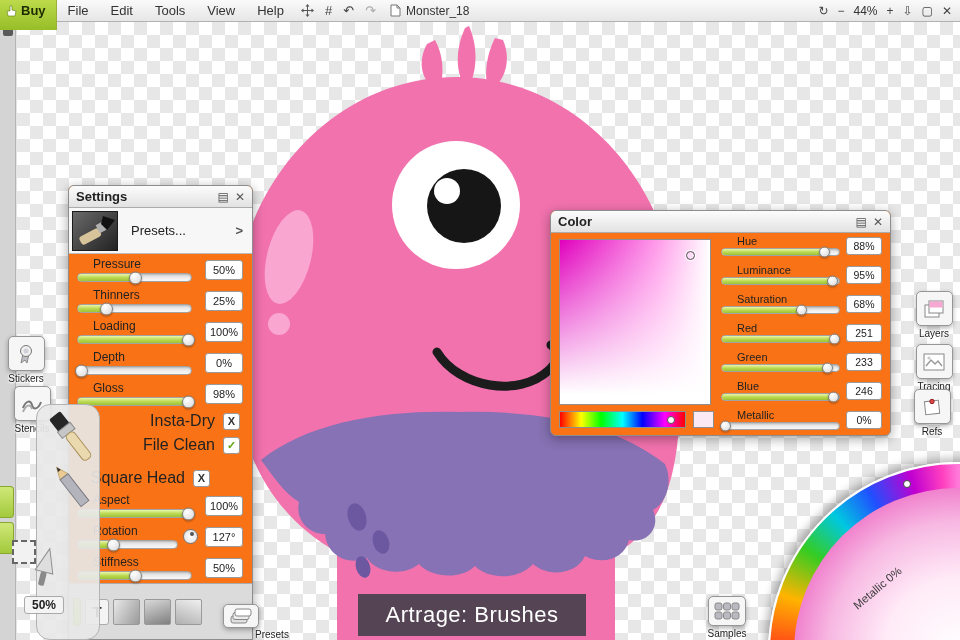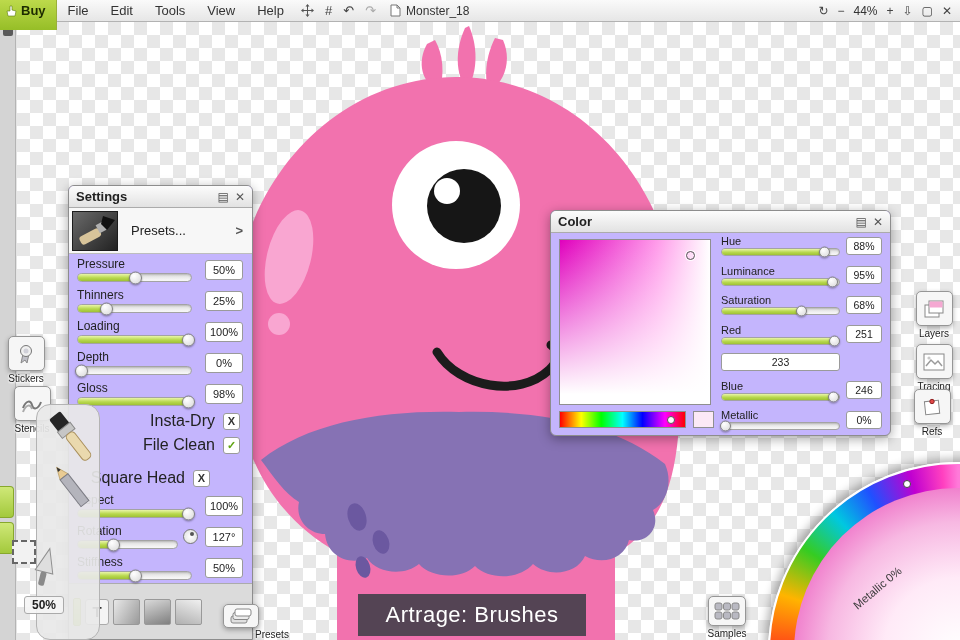--- a/index.html
+++ b/index.html
@@ -27,39 +27,39 @@
   
   .canvas { position:absolute; left:17px; top:22px; width:943px; height:618px; z-index:1;
     background-color:#fff;
     background-image:
       linear-gradient(45deg,#e7e7e7 25%,transparent 25%,transparent 75%,#e7e7e7 75%),
       linear-gradient(45deg,#e7e7e7 25%,transparent 25%,transparent 75%,#e7e7e7 75%);
     background-size:26px 26px; background-position:0 0,13px 13px; }
   .canvas svg { position:absolute; left:0; top:0; }
 
   
-  .panel { position:absolute; background:#c4b5fd; border:1px solid #8d8d8d; border-radius:6px;
+  .panel { position:absolute; background:#f97316; border:1px solid #8d8d8d; border-radius:6px;
     box-shadow:0 3px 12px rgba(0,0,0,.35); z-index:20;justify-content:center; }
   .phead { height:22px; display:flex; align-items:center; gap:6px; padding:0 7px;
     background:linear-gradient(#fcfcfc,#e2e2e2); border-bottom:1px solid #ababab; border-radius:5px 5px 0 0; }
   .ptitle { font-weight:bold; font-size:13px; color:#222; }
   .phead .sp { flex:1; }
   .picon { font-size:12px; color:#555; cursor:pointer; }
   .pclose { font-size:12px; color:#555; cursor:pointer; }
 
   
   .settings { left:68px; top:185px; width:185px; height:455px; border-radius:6px 6px 0 0; display:flex; flex-direction:column; }
   .presets-row { height:46px; background:#f7f7f7; border-bottom:1px solid #bdbdbd; display:flex; align-items:center; cursor:pointer; }
   .brush-thumb { width:46px; height:40px; margin:3px; background:linear-gradient(135deg,#6a6a6a,#222); border:1px solid #1c1c1c; flex:none; }
   .presets-label { flex:1; padding-left:10px; font-size:13px; color:#222; }
   .chev { padding-right:9px; font-weight:bold; color:#555; }
 
   .srow { display:grid; grid-template-columns:1fr 38px; column-gap:13px; align-items:center; padding:3px 9px 3px 8px; }
   .srow.with-dial { grid-template-columns:1fr 17px 38px; column-gap:5px; }
-  .slbl { font-size:12px; color:#222; margin-bottom:2px; }
+  .slbl { font-size:12px; color:#222; margin-bottom:2px;margin-left:16px; }
   .track { position:relative; height:9px; border:1px solid #a3a3a3; border-radius:5px;
     background:linear-gradient(#dcdcdc,#fafafa); box-shadow:inset 0 1px 2px rgba(0,0,0,.18); cursor:pointer; }
   .fill { position:absolute; left:0; top:0; bottom:0; border-radius:4px;
     background:linear-gradient(#e9f5a8,#b8d84e 55%,#9fc235); }
   .knob { position:absolute; top:50%; transform:translateY(-50%); width:13px; height:13px; border-radius:50%;
     background:radial-gradient(circle at 35% 30%,#fff,#d8d8d8); border:1px solid #808080; box-shadow:0 1px 2px rgba(0,0,0,.35); cursor:pointer; }
   .vbox { height:20px; background:#fff; border:1px solid #9a9a9a; border-radius:3px; font-size:11px;
     display:flex; align-items:center; justify-content:center; color:#222; }
 
   .trow { display:flex; justify-content:flex-end; align-items:center; gap:8px; padding:3px 12px; }
@@ -410,20 +410,27 @@
           <div>
               <div class="slbl">Red</div>
             <div class="track">
               <div class="fill" style="width: 98%;"></div>
               <div class="knob" style="left: calc(97% - 6px);"></div>
             </div>
             </div>
           <div class="vbox">251</div>
         </div>
         <div class="crow">
+          <div>
+              <div class="slbl">Green</div>
+            <div class="track">
+              <div class="fill" style="width: 91%;"></div>
+              <div class="knob" style="left: calc(91% - 6px);"></div>
+            </div>
+            </div>
           <div class="vbox">233</div>
         </div>
         <div class="crow">
           <div>
               <div class="slbl">Blue</div>
             <div class="track">
               <div class="fill" style="width: 96%;"></div>
               <div class="knob" style="left: calc(96% - 6px);"></div>
             </div>
             </div>

